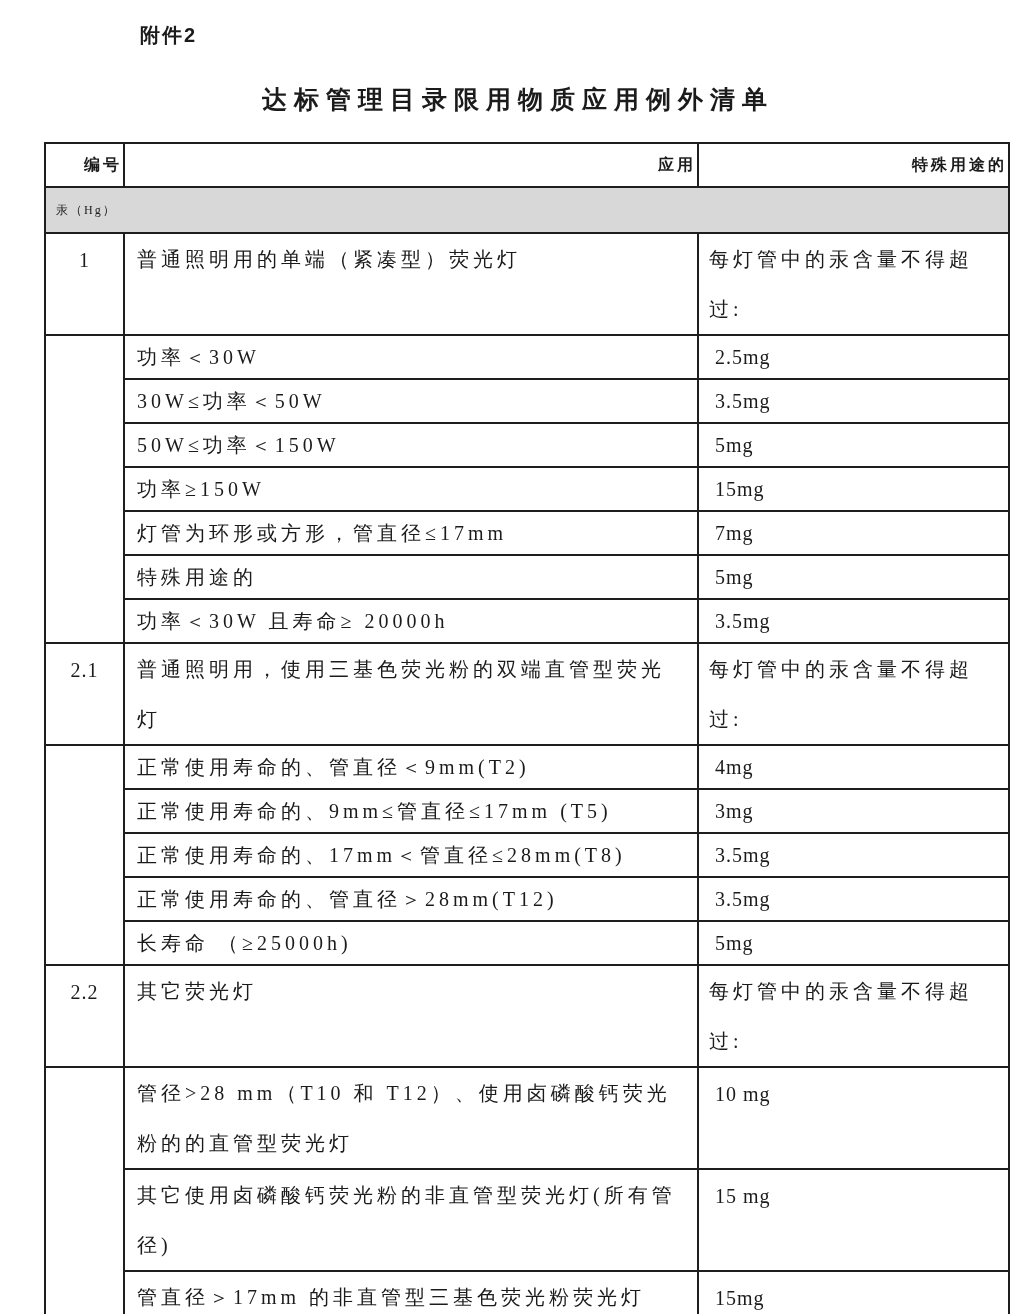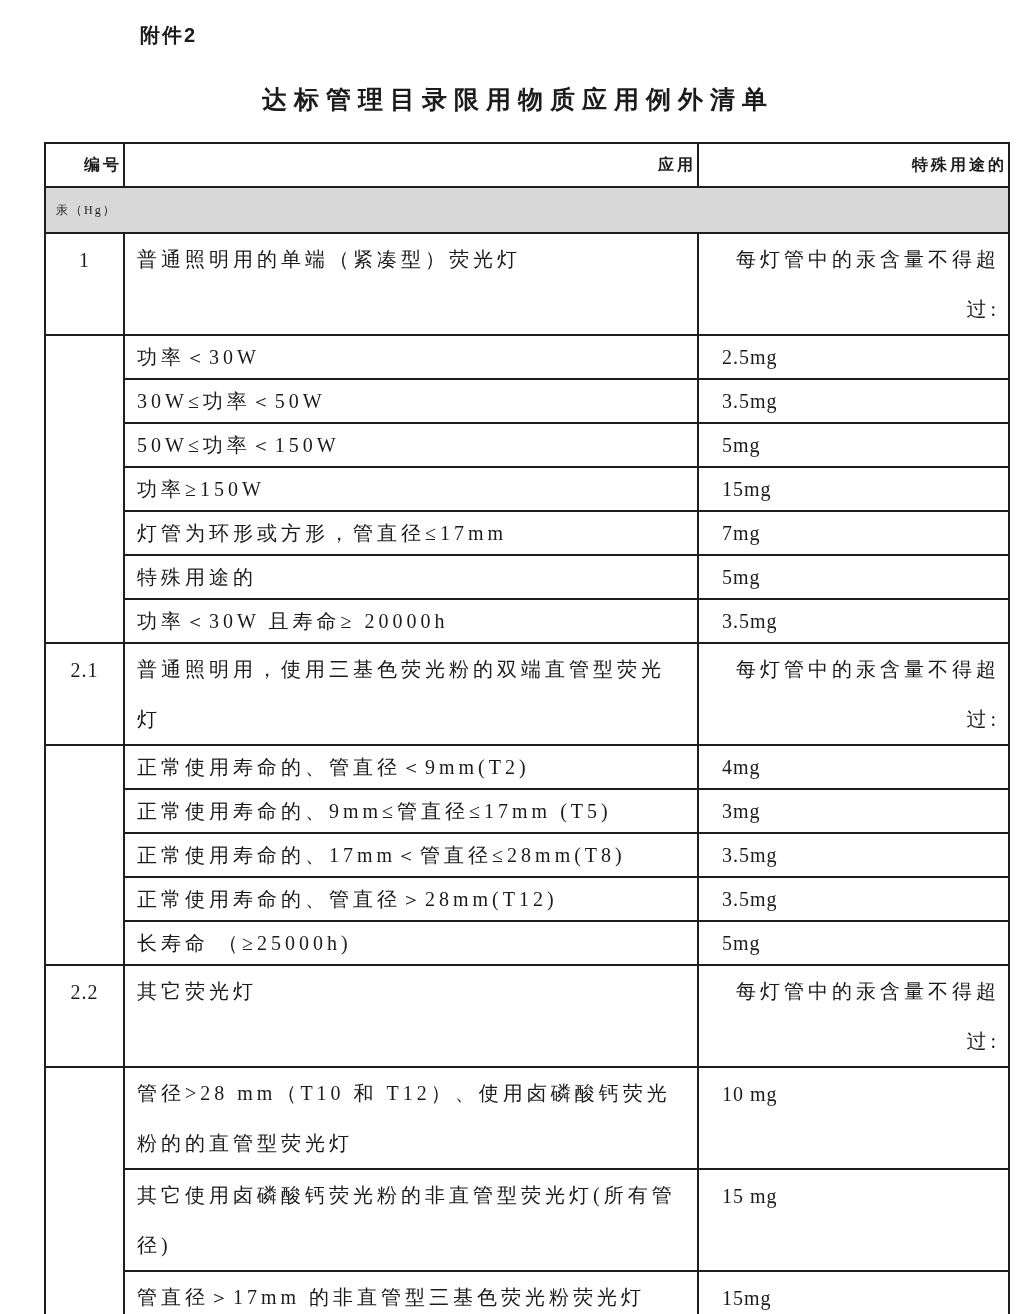--- a/index.html
+++ b/index.html
@@ -78,24 +78,23 @@
     text-align:center;
     letter-spacing:1px;
   }
   td.app{
     padding:0 10px 0 12px;
     letter-spacing:4px;
   }
   td.lim{
     padding:0 8px 0 10px;
     letter-spacing:4px;
-    text-align:right;
   }
   td.val{
-    padding-left:23px;
+    padding-left:16px;
     letter-spacing:1px;
   }
   td.numspan{
     background:#ffffff;
   }
 </style>
 </head>
 <body>
 
 <div class="attachment">附件2</div>

